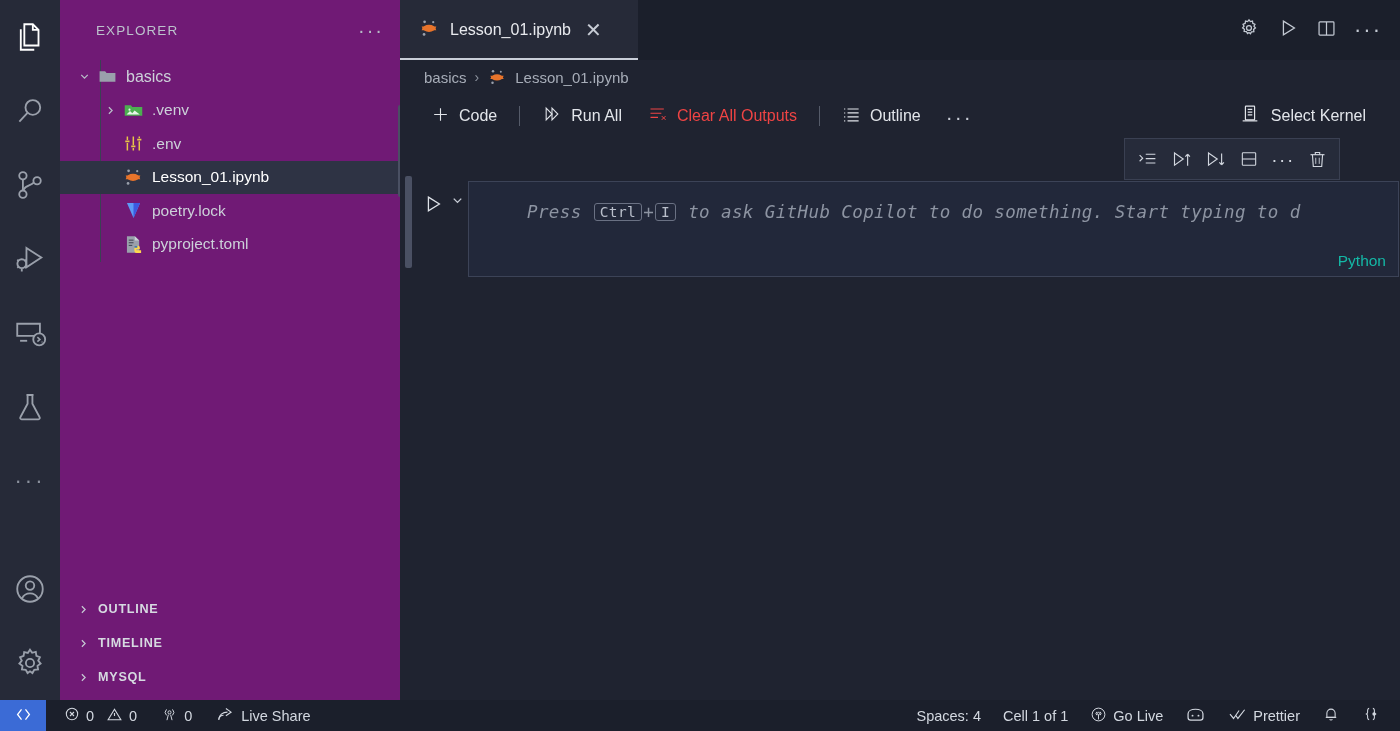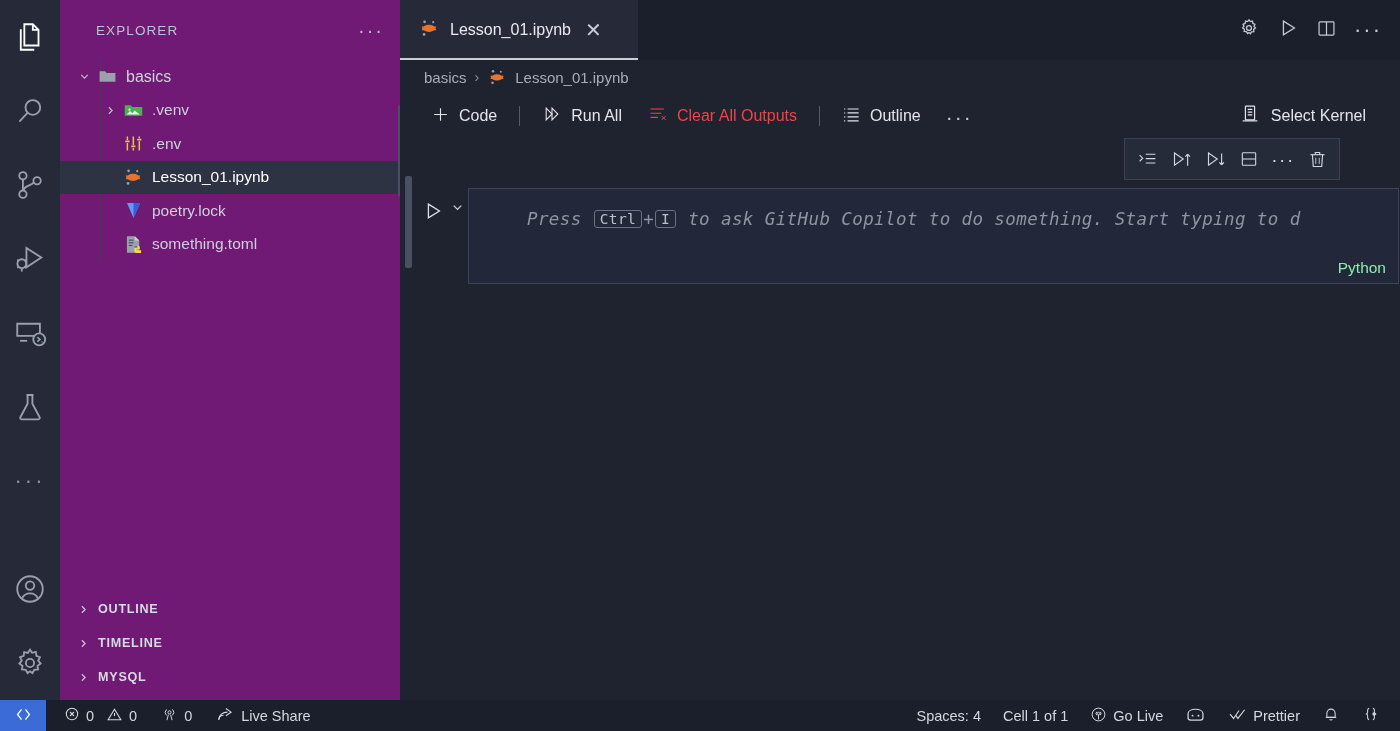--- a/index.html
+++ b/index.html
@@ -120,21 +120,21 @@
   }
   #cell-toolbar {
     position: absolute; right: 60px; top: 0; height: 42px;
     background: #262b3a; border: 1px solid #3a4052;
     display: flex; align-items: center; gap: 6px; padding: 0 8px;
     color: #d2d7df;
   }
   .ct-btn { width: 28px; height: 28px; display:flex; align-items:center; justify-content:center; }
   .ct-btn .dots { font-size: 19px; letter-spacing: 1.5px; line-height: 1; }
 
-  #cell-row { position: absolute; left: 0; right: 0; top: 50px; display: flex; }
+  #cell-row { position: absolute; left: 0; right: 0; top: 43px; display: flex; }
   #cell-gutter {
     width: 68px; display: flex; align-items: flex-start; gap: 6px;
     padding-top: 12px; padding-left: 22px; color: #dfe3e9;
   }
   #cell-box {
     flex: 1; margin-right: 1px; height: 96px;
     background: #22283a; border: 1px solid #3c4357;
     position: relative; overflow: hidden;
   }
   #cell-placeholder {
@@ -142,21 +142,21 @@
     font-family: "DejaVu Sans Mono", monospace; font-style: italic;
     font-size: 17.5px; color: #8d94a2; letter-spacing: .4px;
   }
   .kbd {
     display: inline-block; border: 1px solid #6a7183; border-radius: 3px;
     padding: 0px 5px; font-size: 14.5px; font-style: normal;
     color: #b9bfcb; margin: 0 1px; vertical-align: 1px;
   }
   #cell-lang {
     position: absolute; right: 12px; bottom: 6px;
-    color: #86efac; font-size: 15.5px;
+    color: #14b8a6; font-size: 15.5px;
     font-family: "Liberation Sans", sans-serif;
   }
 
   
   #statusbar {
     position: absolute; left: 0; bottom: 0; width: 1400px; height: 31px;
     background: #1b1f2b; display: flex; align-items: center;
     color: #d3d8e0; font-size: 14.5px;
   }
   #remote-indicator {
@@ -340,21 +340,21 @@
       <span class="twisty"></span>
       <span class="ficon">
         <svg width="21" height="21" viewBox="0 0 24 24">
           <path d="M4.5 2.5h9l5 5v14h-14z" fill="#9aa0ac"></path>
           <path d="M13.5 2.5l5 5h-5z" fill="#cdd2da"></path>
           <path d="M6.6 7h5.4M6.6 10h5.4M6.6 13h4" stroke="#3a3f4d" stroke-width="1.1"></path>
           <path d="M13 13.5h4.2a2 2 0 0 1 2 2v2h-4v1h5.5v3.2h-5.2a2.5 2.5 0 0 1-2.5-2.5z" fill="#ffd84d"></path>
           <path d="M13 13.5h3.4v2.2h-3.4z" fill="#3b78c0"></path>
         </svg>
       </span>
-      <span class="fname">something.toml</span>
+      <span class="fname">pyproject.toml</span>
     </div>
 
     <div id="sidebar-scrollbar"></div>
   </div>
 
   <div id="bottom-sections">
     <div class="section-header">
       <span class="chev">
         <svg width="13" height="13" viewBox="0 0 16 16" fill="none" stroke="currentColor" stroke-width="1.5">
             <path d="M6 4l4 4-4 4"></path>

